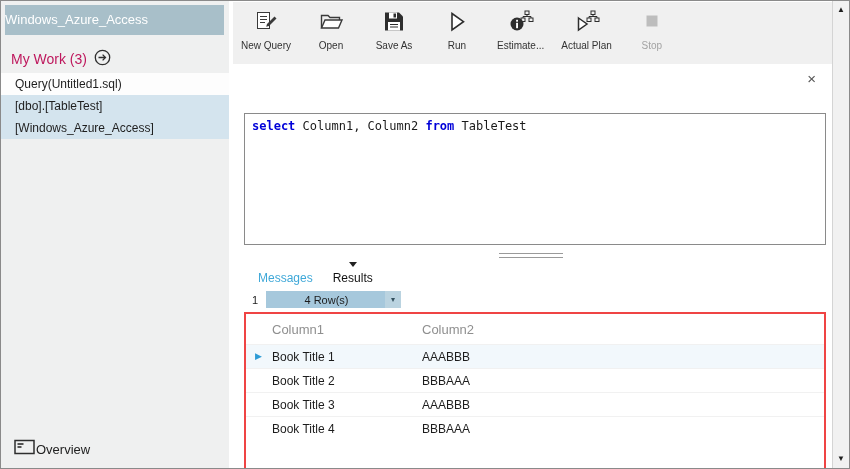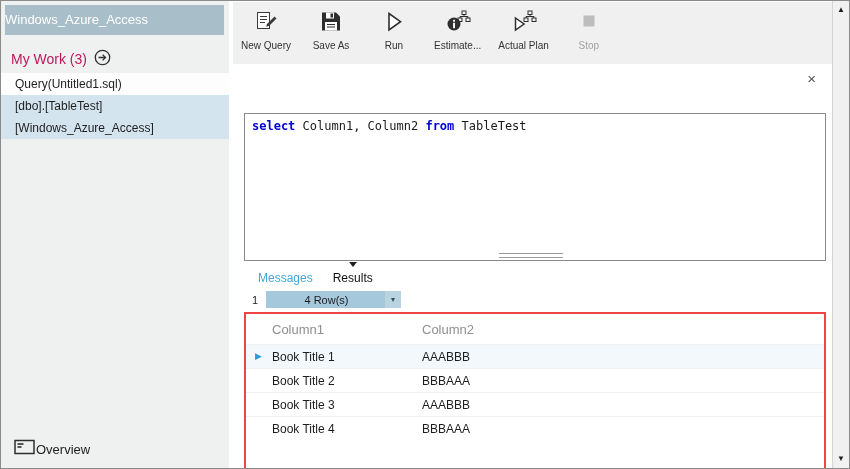--- a/index.html
+++ b/index.html
@@ -46,21 +46,21 @@
     display:flex; flex-direction:column; align-items:center;
     min-width:46px; gap:1px; padding-top:2px; cursor:default;
   }
   .tbtn .lbl { font-size:10px; color:#333; white-space:nowrap; }
   .tbtn.disabled .lbl { color:#a3a3a3; }
   .close-btn {
     position:absolute; top:70px; right:16px; font-size:15px; color:#555;
     line-height:15px; cursor:default;
   }
   .editor {
-    position:absolute; left:15px; right:6px; top:112px; height:148px;
+    position:absolute; left:15px; right:6px; top:112px; height:132px;
     border:1px solid #8a8a8a; background:#fff;
     font-family:"DejaVu Sans Mono", monospace; font-size:12px;
     padding:5px 7px; color:#1a1a1a;
   }
   .sql-line { white-space:pre; }
   .kw { color:#0000d8; font-weight:bold; }
   .splitter {
     position:absolute; top:252px; left:50%; transform:translateX(-50%);
     width:64px; height:5px;
     border-top:1px solid #9a9a9a; border-bottom:1px solid #9a9a9a;
@@ -164,20 +164,29 @@
             <line x1="7" y1="10.5" x2="14" y2="10.5" stroke="#3a3a3a"></line>
             <line x1="7" y1="13.5" x2="12" y2="13.5" stroke="#3a3a3a"></line>
             <path d="M14 15 L21.5 7.5 L23.5 9.5 L16 17 L13.2 17.8 Z" fill="#3a3a3a"></path>
           </svg>
         </span>
         <span class="lbl">New Query</span>
       </div>
       <div class="tbtn">
         <span>
           <svg width="26" height="26" viewBox="0 0 26 26">
+            <path d="M3.5 19 L3.5 6.5 L10 6.5 L12 8.5 L21.5 8.5 L21.5 11" fill="none" stroke="#3a3a3a" stroke-width="1.4"></path>
+            <path d="M3.5 19 L7 11 L24 11 L20.5 19 Z" fill="#fff" stroke="#3a3a3a" stroke-width="1.4"></path>
+          </svg>
+        </span>
+        <span class="lbl">Open</span>
+      </div>
+      <div class="tbtn">
+        <span>
+          <svg width="26" height="26" viewBox="0 0 26 26">
             <path d="M4 3.5 L18 3.5 L22 7.5 L22 21.5 L4 21.5 Z" fill="#2e2e2e"></path>
             <rect x="8" y="3.5" width="8" height="6" fill="#fff"></rect>
             <rect x="12.5" y="4.5" width="2.5" height="4" fill="#2e2e2e"></rect>
             <rect x="7" y="13" width="12" height="8.5" fill="#fff"></rect>
             <line x1="9" y1="15.5" x2="17" y2="15.5" stroke="#2e2e2e"></line>
             <line x1="9" y1="18" x2="17" y2="18" stroke="#2e2e2e"></line>
           </svg>
         </span>
         <span class="lbl">Save As</span>
       </div>

